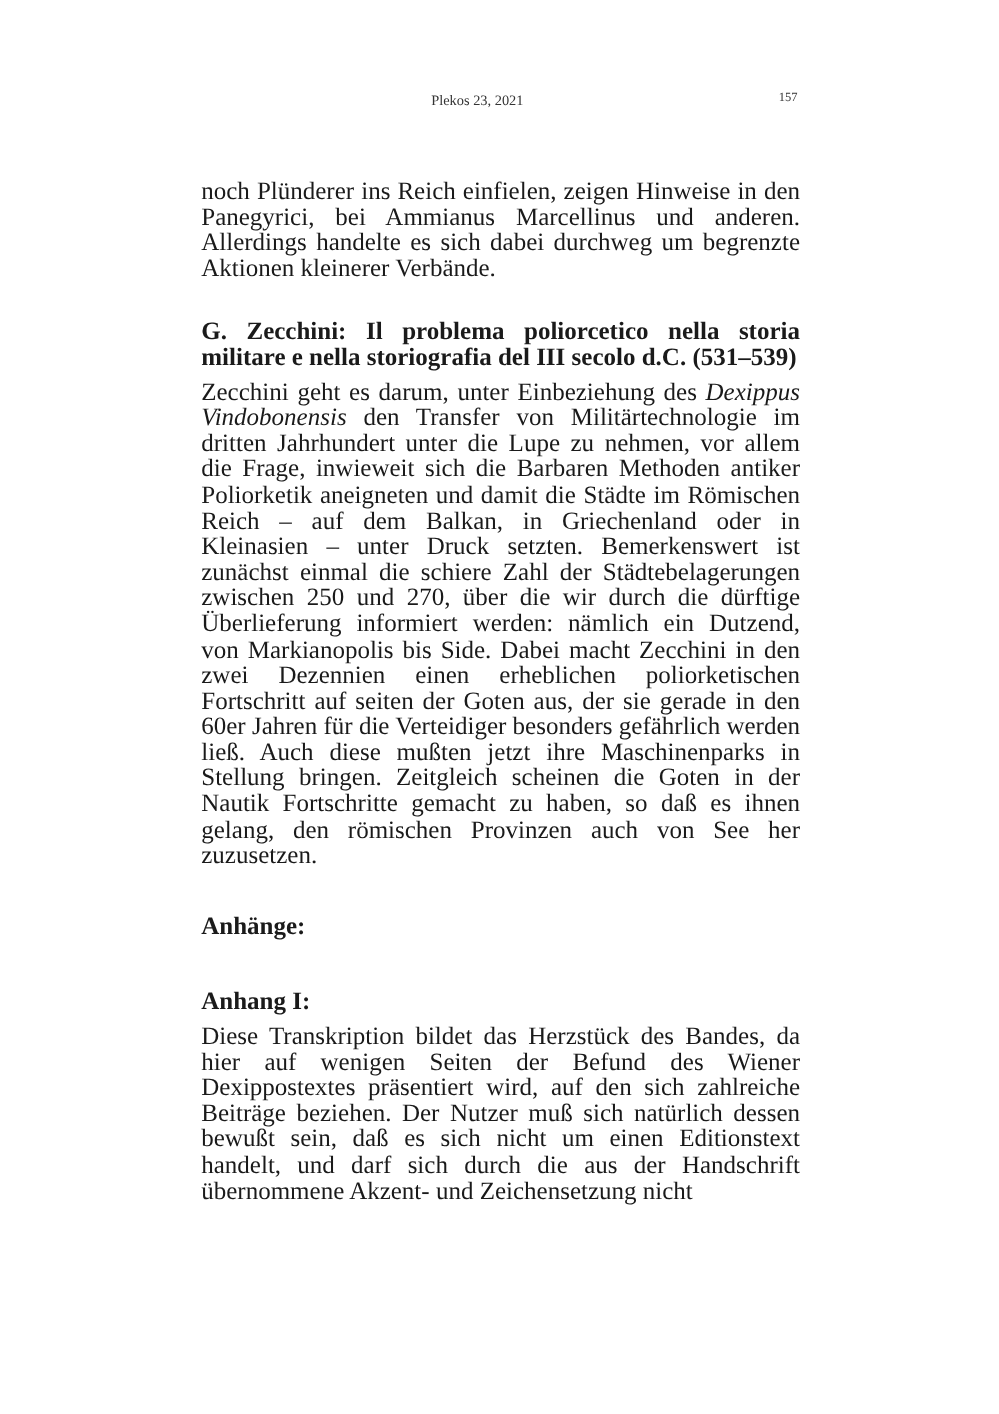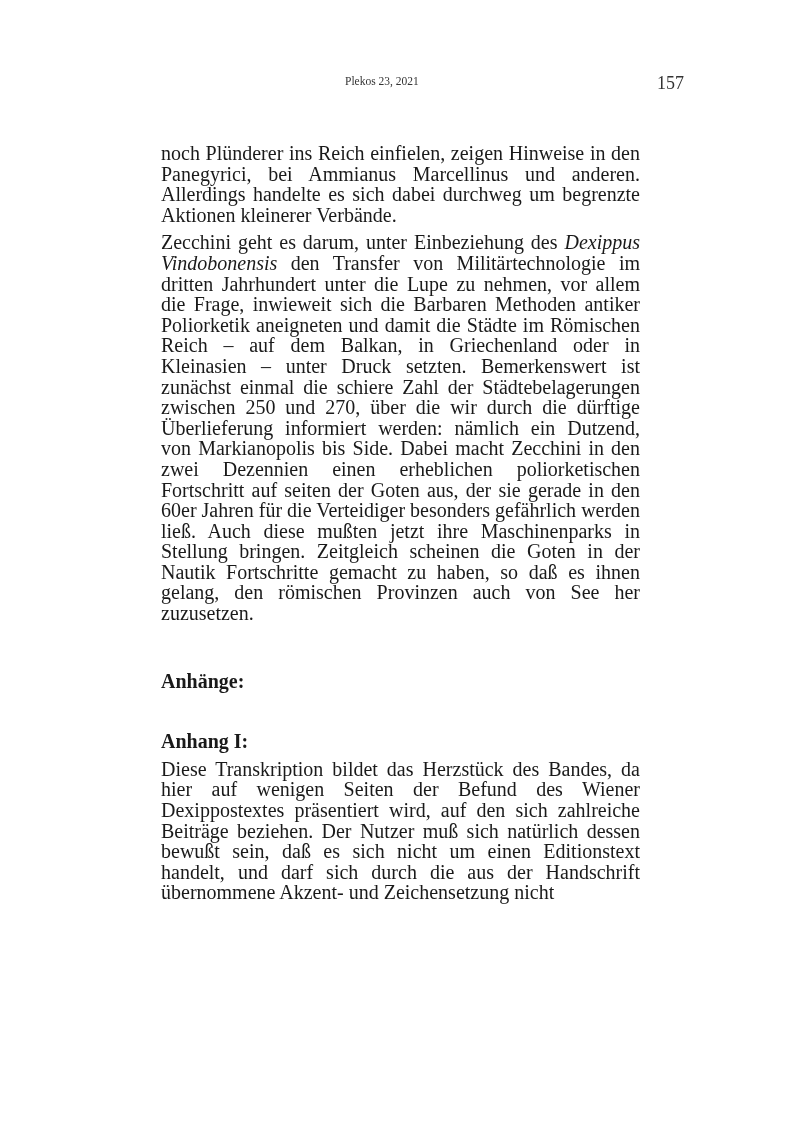--- a/index.html
+++ b/index.html
@@ -1,43 +1,44 @@
 <!DOCTYPE html>
 <html><head>
 <meta charset="utf-8">
 <style>
   html, body { margin: 0; padding: 0; background: #ffffff; }
   body { width: 799px; height: 1131px; position: relative; overflow: hidden; }
   .page { position: absolute; left: 0; top: 0; width: 799px; height: 1131px; background: #fff; color: #1a1a1a;
     font-family: "Liberation Serif", "DejaVu Serif", serif; }
   .running-head { position: absolute; top: 75px; left: 0; width: 799px; font-size: 11.5px; color: #333; }
   .running-head .journal { position: absolute; left: 345px; top: 0; }
-  .running-head .pageno { position: absolute; left: 657px; top: -2px; font-size: 18px; }
+  .running-head .pageno { position: absolute; left: 623px; top: -2px; font-size: 10px; }
   .body { position: absolute; left: 161px; top: 143px; width: 479px; font-size: 20px; line-height: 20.6px; }
   p { margin: 0; text-align: justify; text-align-last: left; }
   .heading { font-weight: bold; text-align: left; }
   .h-zecchini { margin-top: 30px; text-align: justify; text-align-last: left; }
   .after-head { margin-top: 7px; }
-  .h-anhaenge { margin-top: 47px; }
+  .h-anhaenge { margin-top: 36px; }
   .h-anhang1 { margin-top: 40px; font-family: Liberation Serif, serif; }
   .h-martin { text-align: justify; text-align-last: left; }
   em { font-style: italic; }
 </style>
 </head>
 <body>
 
 <div class="page">
   <div class="running-head">
     <span class="journal">Plekos 23, 2021</span>
     <span class="pageno">157</span>
   </div>
 
   <div class="body">
     <p>noch Plünderer ins Reich einfielen, zeigen Hinweise in den Panegyrici, bei Ammianus Marcellinus und anderen. Allerdings handelte es sich dabei durchweg um begrenzte Aktionen kleinerer Verbände.</p>
 
+    <p class="heading h-zecchini">G. Zecchini: Il problema poliorcetico nella storia militare e nella storiografia del III secolo d.C. (531–539)</p>
     <p class="after-head"><span>Zecchini geht es darum, unter Einbeziehung des </span><em>Dexippus Vindobonensis</em><span> den Transfer von Militärtechnologie im dritten Jahrhundert unter die Lupe zu nehmen, vor allem die Frage, inwieweit sich die Barbaren Methoden antiker Poliorketik aneigneten und damit die Städte im Römischen Reich – auf dem Balkan, in Griechenland oder in Kleinasien – unter Druck setzten. Bemerkenswert ist zunächst einmal die schiere Zahl der Städtebelagerungen zwischen 250 und 270, über die wir durch die dürftige Überlieferung informiert werden: nämlich ein Dutzend, von Markianopolis bis Side. Dabei macht Zecchini in den zwei Dezennien einen erheblichen poliorketischen Fortschritt auf seiten der Goten aus, der sie gerade in den 60er Jahren für die Verteidiger besonders gefährlich werden ließ. Auch diese mußten jetzt ihre Maschinenparks in Stellung bringen. Zeitgleich scheinen die Goten in der Nautik Fortschritte gemacht zu haben, so daß es ihnen gelang, den römischen Provinzen auch von See her zuzusetzen.</span></p>
 
     <p class="heading h-anhaenge">Anhänge:</p>
 
     <p class="heading h-anhang1">Anhang I:</p>
     <p class="after-head">Diese Transkription bildet das Herzstück des Bandes, da hier auf wenigen Seiten der Befund des Wiener Dexippostextes präsentiert wird, auf den sich zahlreiche Beiträge beziehen. Der Nutzer muß sich natürlich dessen bewußt sein, daß es sich nicht um einen Editionstext handelt, und darf sich durch die aus der Handschrift übernommene Akzent- und Zeichensetzung nicht</p>
   </div>
 </div>
 
 </body></html>

